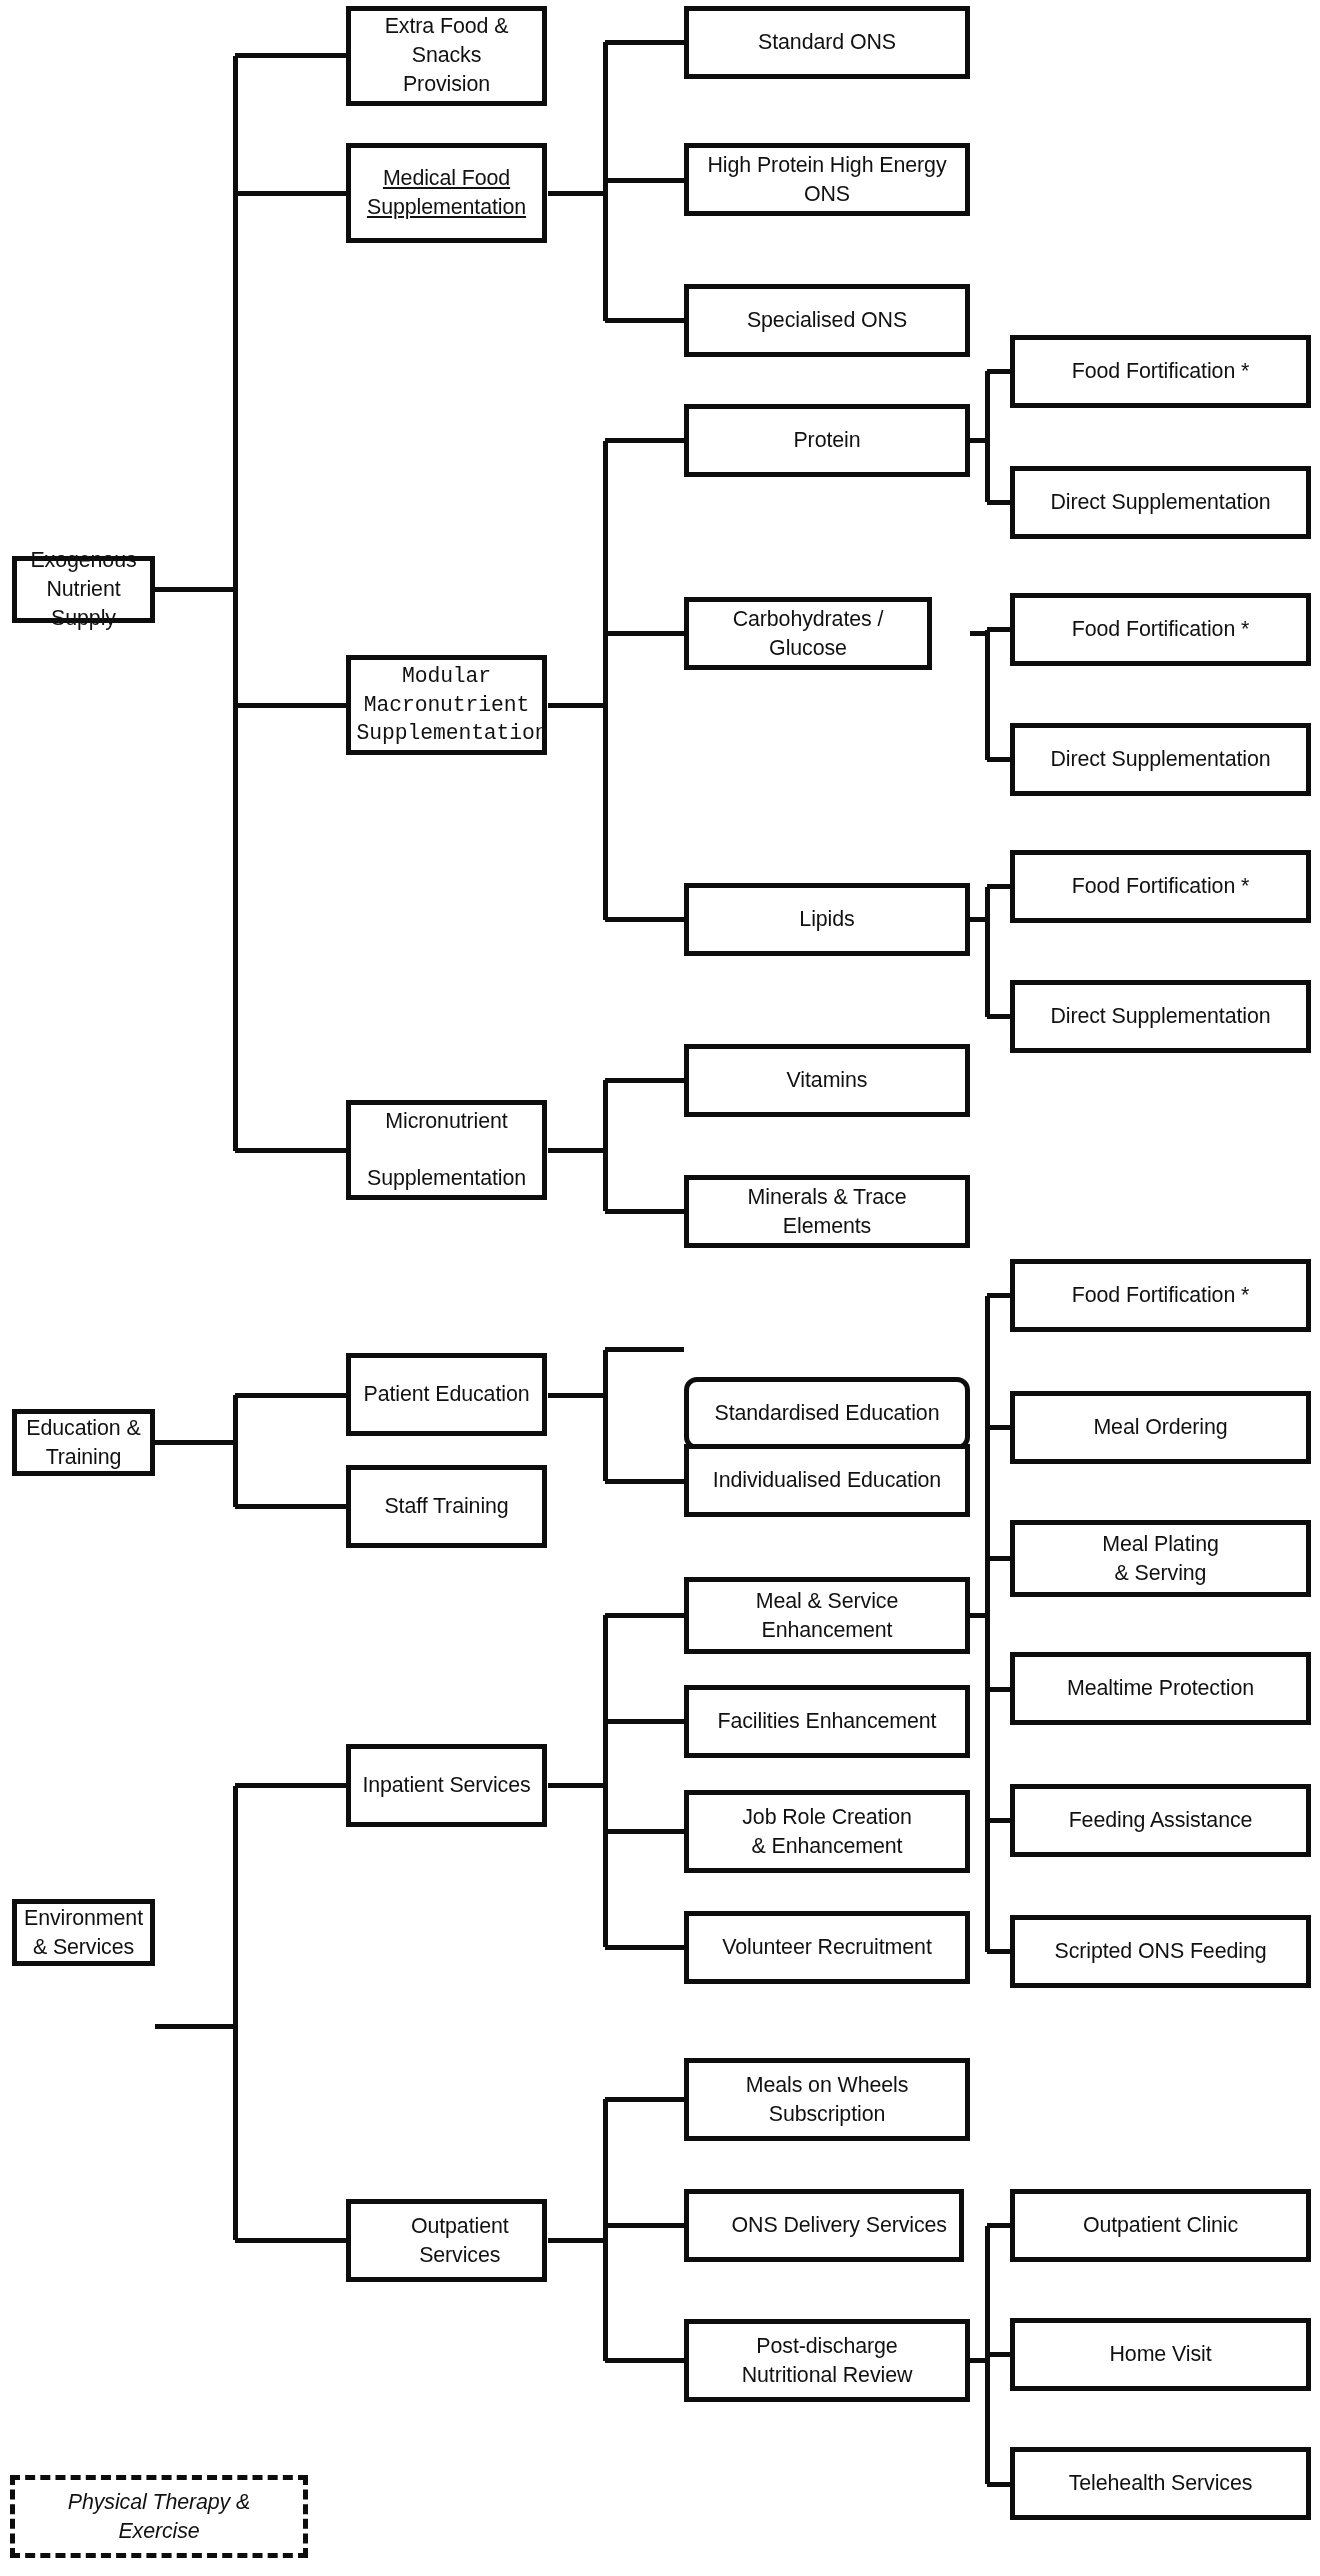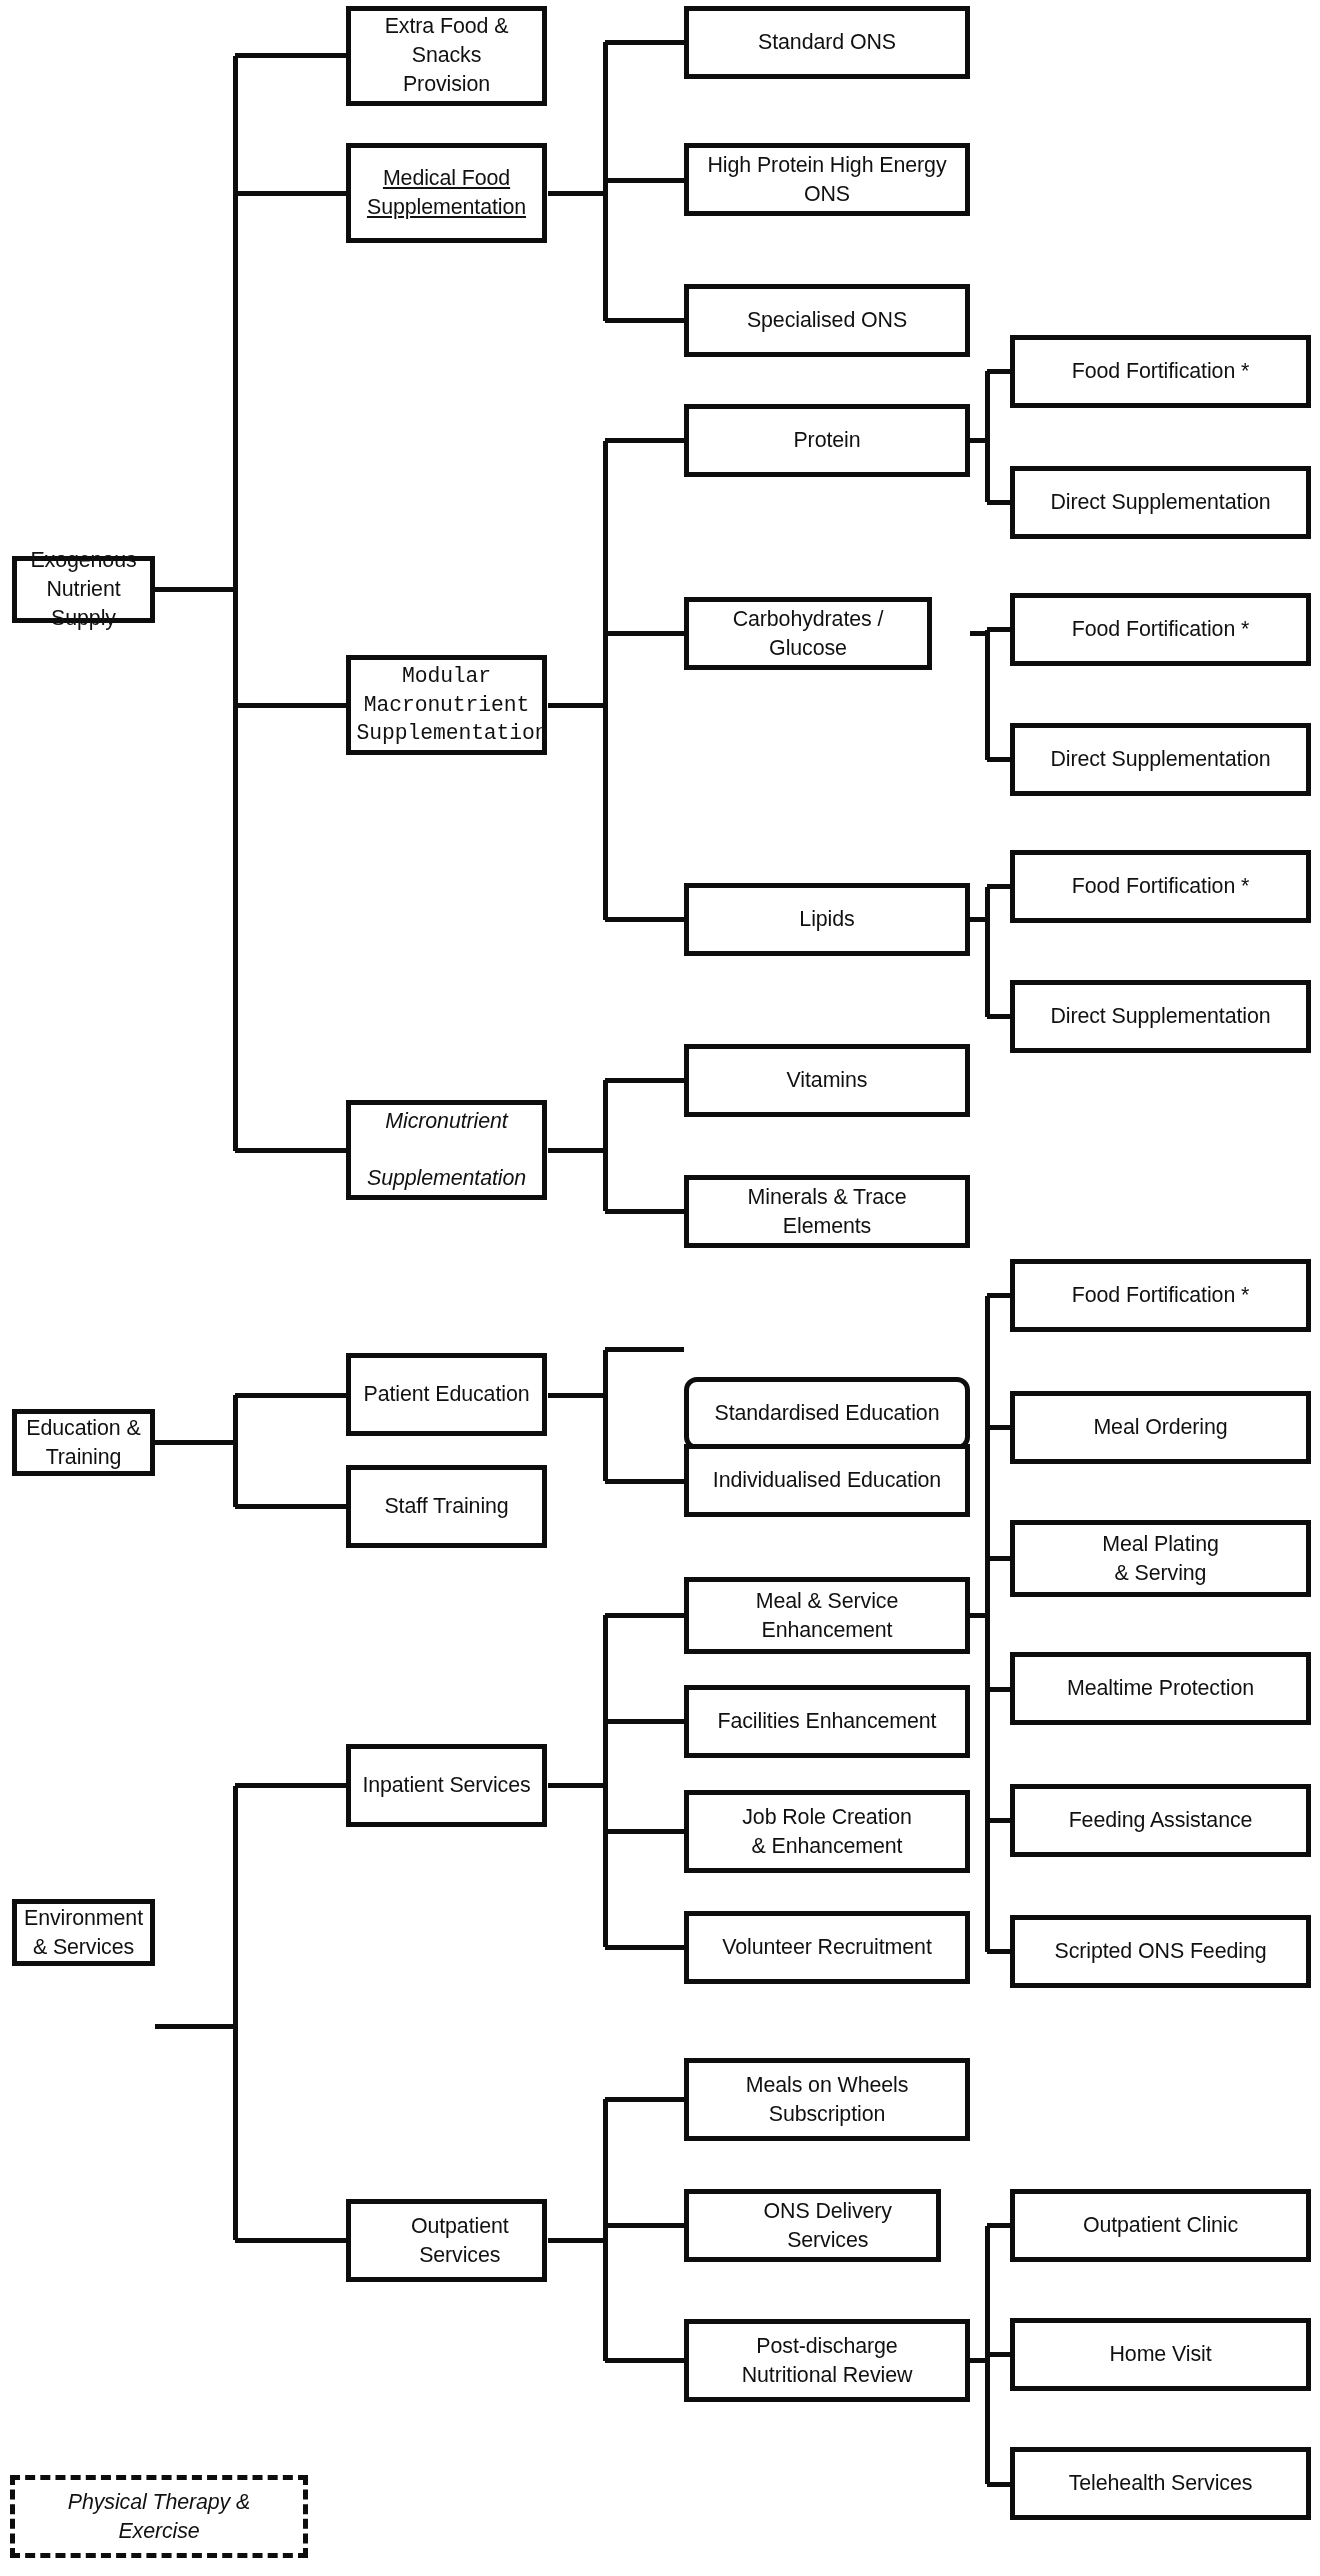--- a/index.html
+++ b/index.html
@@ -164,21 +164,21 @@
       </div>
       <div class="node" style="left: 684px; top: 883px; width: 286px; height: 73px;">
         <span class="label">Lipids</span>
       </div>
       <div class="node" style="left: 1010px; top: 850px; width: 301px; height: 73px;">
         <span class="label">Food Fortification *</span>
       </div>
       <div class="node" style="left: 1010px; top: 980px; width: 301px; height: 73px;">
         <span class="label">Direct Supplementation</span>
       </div>
-      <div class="node" style="left: 346px; top: 1100px; width: 201px; height: 100px; font-style: italic;">
+      <div class="node" style="left: 346px; top: 1100px; width: 201px; height: 100px;">
         <span class="label">Micronutrient
 
 Supplementation</span>
       </div>
       <div class="node" style="left: 684px; top: 1044px; width: 286px; height: 73px;">
         <span class="label">Vitamins</span>
       </div>
       <div class="node" style="left: 684px; top: 1175px; width: 286px; height: 73px;">
         <span class="label">Minerals &amp; Trace
 Elements</span>
@@ -237,21 +237,21 @@
       <div class="node" style="left: 684px; top: 1911px; width: 286px; height: 73px;">
         <span class="label">Volunteer Recruitment</span>
       </div>
       <div class="node" style="left: 346px; top: 2199px; width: 201px; height: 83px; padding-left: 32px;">
         <span class="label">Outpatient Services</span>
       </div>
       <div class="node" style="left: 684px; top: 2058px; width: 286px; height: 83px;">
         <span class="label">Meals on Wheels
 Subscription</span>
       </div>
-      <div class="node" style="left: 684px; top: 2189px; width: 257px; height: 73px; padding-left: 36px;">
+      <div class="node" style="left: 684px; top: 2189px; width: 280px; height: 73px; padding-left: 36px;">
         <span class="label">ONS Delivery Services</span>
       </div>
       <div class="node" style="left: 684px; top: 2319px; width: 286px; height: 83px;">
         <span class="label">Post-discharge
 Nutritional Review</span>
       </div>
       <div class="node" style="left: 1010px; top: 2189px; width: 301px; height: 73px;">
         <span class="label">Outpatient Clinic</span>
       </div>
       <div class="node" style="left: 1010px; top: 2318px; width: 301px; height: 73px;">

